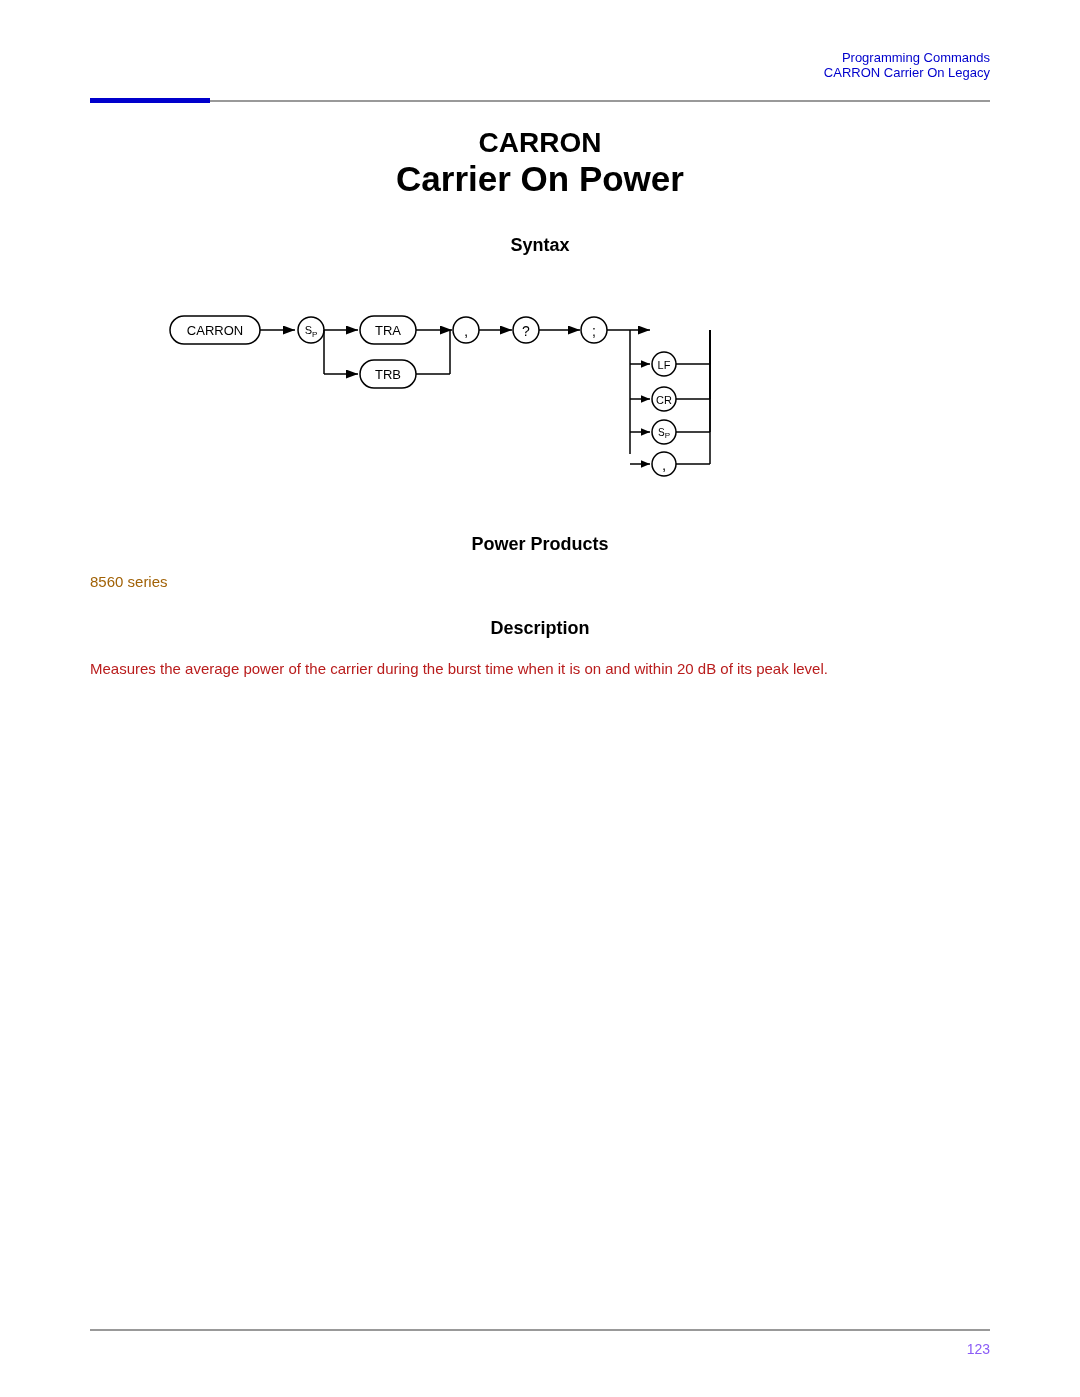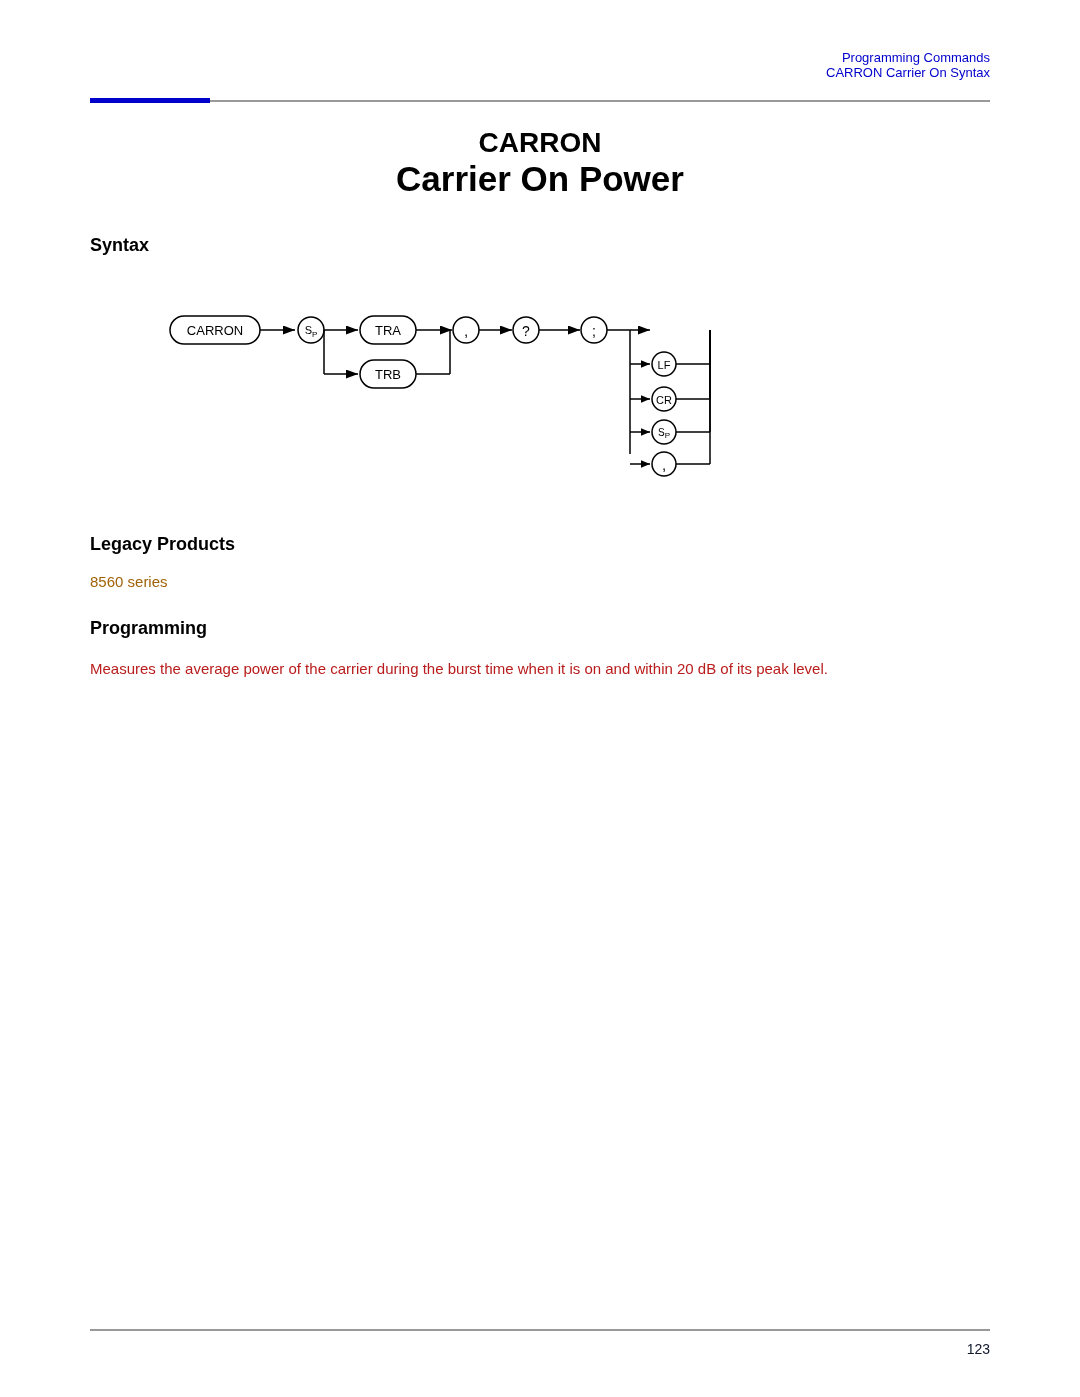--- a/index.html
+++ b/index.html
@@ -84,20 +84,21 @@
       color: #000000;
       display: block;
     }
 
     
     .section-heading {
       font-size: 18px;
       font-weight: bold;
       color: #000000;
       margin-bottom: 18px;
+      text-align: center;
     }
 
     
     .syntax-section {
       margin-bottom: 40px;
     }
 
     .syntax-diagram {
       position: relative;
       width: 100%;
@@ -144,32 +145,32 @@
     .footer-rule {
       width: 100%;
       height: 2px;
       background: #999999;
       margin-bottom: 10px;
     }
 
     .footer-page {
       text-align: right;
       font-size: 14px;
-      color: #0f172a;
+      color: #8b5cf6;
     }
   </style>
 </head>
 <body>
 
 <div class="page-container">
 
   <div class="header">
     <div class="header-links">
       <a class="header-link" href="#">Programming Commands</a>
-      <a class="header-link" href="#">CARRON Carrier On Syntax</a>
+      <a class="header-link" href="#">CARRON Carrier On Legacy</a>
     </div>
   </div>
 
   <div class="top-rule-container">
     <div class="top-rule-blue"></div>
     <div class="top-rule-gray"></div>
   </div>
 
   <div class="title-section">
     <span class="main-title">CARRON</span>
@@ -253,26 +254,26 @@
         <rect x="220" y="86" width="56" height="28" rx="14" ry="14" fill="white" stroke="#000" stroke-width="1.5"></rect>
         <text x="248" y="105" text-anchor="middle" font-family="Arial" font-size="13" fill="#000">TRB</text>
 
         <line x1="276" y1="100" x2="310" y2="100" stroke="#000" stroke-width="1.5"></line>
         <line x1="310" y1="100" x2="310" y2="56" stroke="#000" stroke-width="1.5"></line>
       </svg>
     </div>
   </div>
 
   <div class="legacy-section">
-    <div class="section-heading">Legacy Products</div>
+    <div class="section-heading">Power Products</div>
     <div class="legacy-text">8560 series</div>
   </div>
 
   <div class="description-section">
-    <div class="section-heading">Programming</div>
+    <div class="section-heading">Description</div>
     <p class="description-text">Measures the average power of the carrier during the burst time when it is on and within 20 dB of its peak level.</p>
   </div>
 
   <div class="footer">
     <div class="footer-rule"></div>
     <div class="footer-page">123</div>
   </div>
 
 </div>
 

